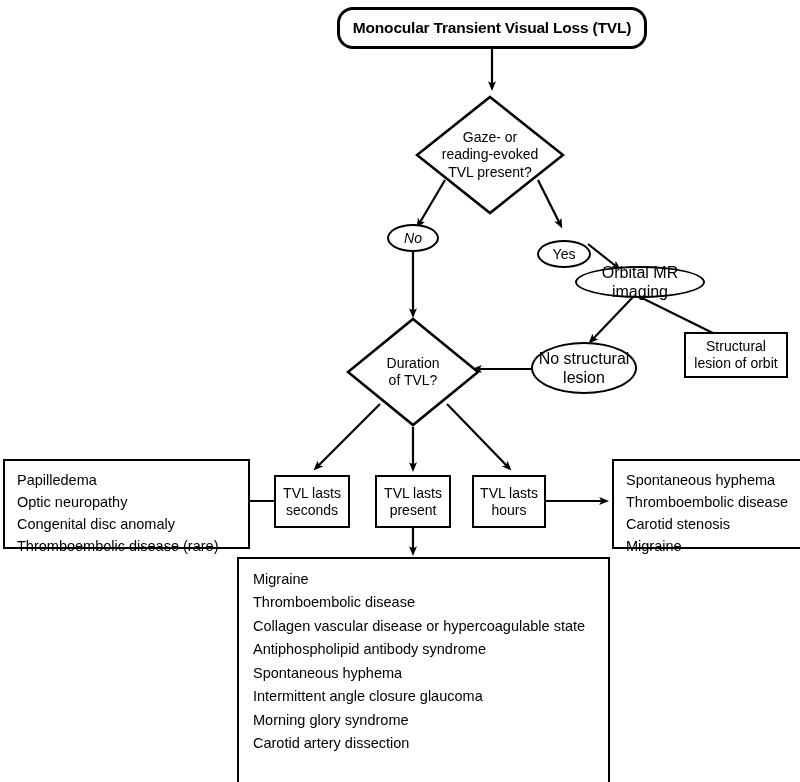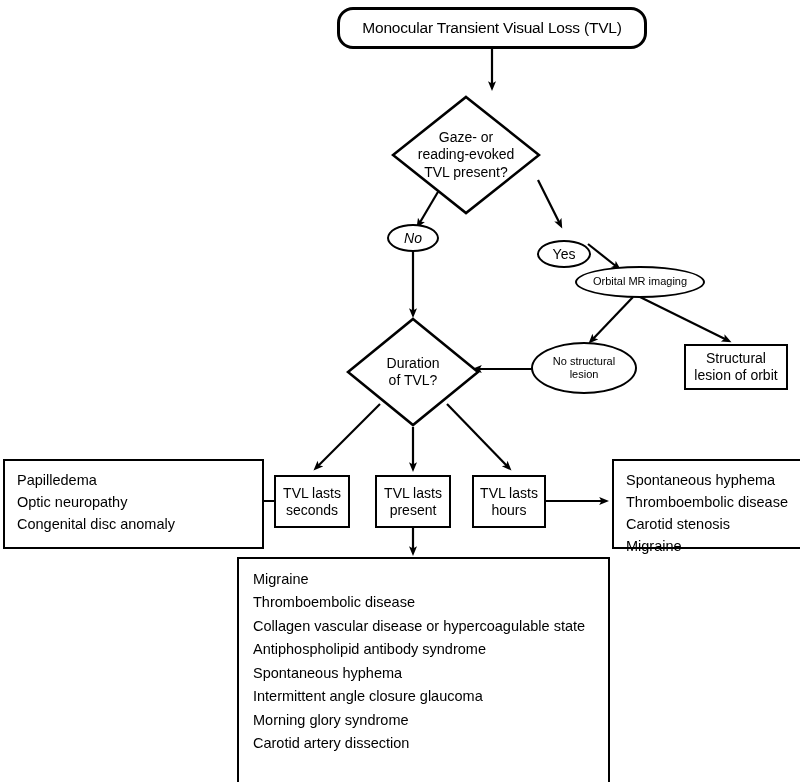--- a/index.html
+++ b/index.html
@@ -32,21 +32,21 @@
     text-align:center;
     line-height:1.18;
     color:#000;
   }
 
   
   .capsule{
     border:3px solid #000;
     border-radius:16px;
     background:#fff;
-    font-weight:normal;
+    font-weight:bold;
     font-size:15.5px;
     letter-spacing:-0.2px;
   }
 
   
   .diamond{
     background:transparent;
   }
   .diamond .dshape{
     position:absolute;
@@ -59,35 +59,35 @@
     font-size:14px;
     line-height:1.25;
     white-space:nowrap;
   }
 
   
   .oval{
     border:2px solid #000;
     border-radius:50%;
     background:#fff;
-    font-size:11px;
+    font-size:16px;
     line-height:1.2;
   }
   .oval.small{ font-size:14px; }
 
   
   .rect{
     border:2px solid #000;
     background:#fff;
     font-size:14px;
   }
   .rect.listbox{
     display:block;
     text-align:left;
-    padding:8px 26px 6px 12px;
+    padding:8px 12px 6px 12px;
     line-height:1.52;
     font-size:14.5px;
   }
   .rect.listbox .li{ white-space:nowrap; }
   .rect.bigbox{
     display:block;
     text-align:left;
     padding:9px 10px 8px 14px;
     line-height:1.62;
     font-size:14.5px;
@@ -133,21 +133,21 @@
       <path d="M274,501 L231,501" marker-end="url(#ah)"></path>
 
       <path d="M546,501 L604,501" marker-end="url(#ah)"></path>
 
       <path d="M413,528 L413,551" marker-end="url(#ah)"></path>
     </g>
   </svg>
 
   <div class="node capsule" style="left:337px; top:7px; width:310px; height:42px;">Monocular Transient Visual Loss (TVL)</div>
 
-  <div class="node diamond" style="left:391px; top:95px; width:150px; height:120px;">
+  <div class="node diamond" style="left:415px; top:95px; width:150px; height:120px;">
     <svg class="dshape" viewBox="0 0 150 120" preserveAspectRatio="none">
       <polygon points="75,2 148,60 75,118 2,60" fill="#fff" stroke="#000" stroke-width="2.6"></polygon>
     </svg>
     <div class="dtext">
       <div>Gaze- or</div>
       <div>reading-evoked</div>
       <div>TVL  present?</div>
     </div>
   </div>
 
@@ -155,21 +155,21 @@
 
   <div class="node oval small" style="left:537px; top:240px; width:54px; height:28px;">Yes</div>
 
   <div class="node oval" style="left:575px; top:266px; width:130px; height:32px;">Orbital  MR  imaging</div>
 
   <div class="node oval" style="left:531px; top:342px; width:106px; height:52px; flex-direction:column;">
     <div>No structural</div>
     <div>lesion</div>
   </div>
 
-  <div class="node rect" style="left:684px; top:344px; width:104px; height:46px; flex-direction:column;">
+  <div class="node rect" style="left:684px; top:332px; width:104px; height:46px; flex-direction:column;">
     <div>Structural</div>
     <div>lesion of orbit</div>
   </div>
 
   <div class="node diamond" style="left:346px; top:317px; width:134px; height:110px;text-align:center;">
     <svg class="dshape" viewBox="0 0 134 110" preserveAspectRatio="none">
       <polygon points="67,2 132,55 67,108 2,55" fill="#fff" stroke="#000" stroke-width="2.6"></polygon>
     </svg>
     <div class="dtext">
       <div>Duration</div>
@@ -189,20 +189,21 @@
 
   <div class="node rect" style="left:472px; top:475px; width:74px; height:53px; flex-direction:column;">
     <div>TVL lasts</div>
     <div>hours</div>
   </div>
 
   <div class="rect listbox" style="position:absolute; left:3px; top:459px; width:219px; height:72px;">
     <div class="li">Papilledema</div>
     <div class="li">Optic  neuropathy</div>
     <div class="li">Congenital  disc  anomaly</div>
+    <div class="li">Thromboembolic disease (rare)</div>
   </div>
 
   <div class="rect listbox" style="position:absolute; left:612px; top:459px; width:184px; height:72px;">
     <div class="li">Spontaneous hyphema</div>
     <div class="li">Thromboembolic    disease</div>
     <div class="li">Carotid  stenosis</div>
     <div class="li">Migraine</div>
   </div>
 
   <div class="rect bigbox" style="position:absolute; left:237px; top:557px; width:345px; height:223px;">

